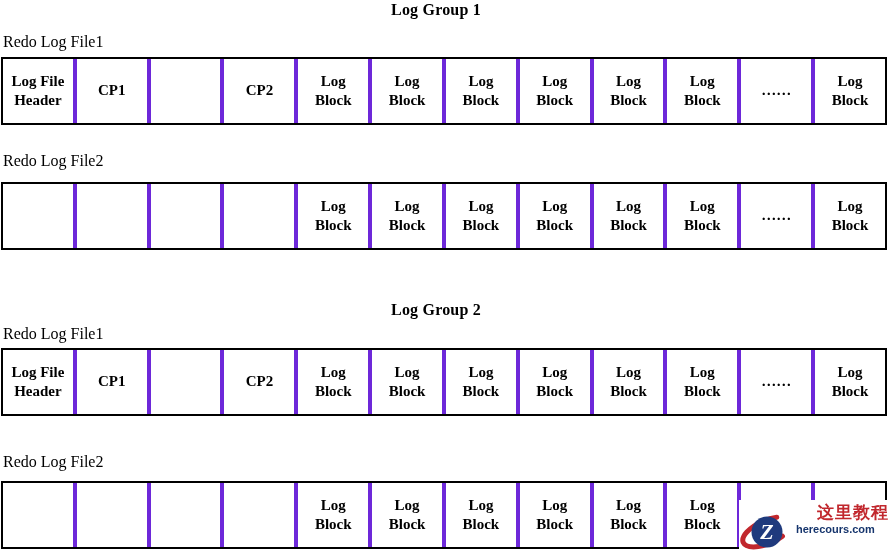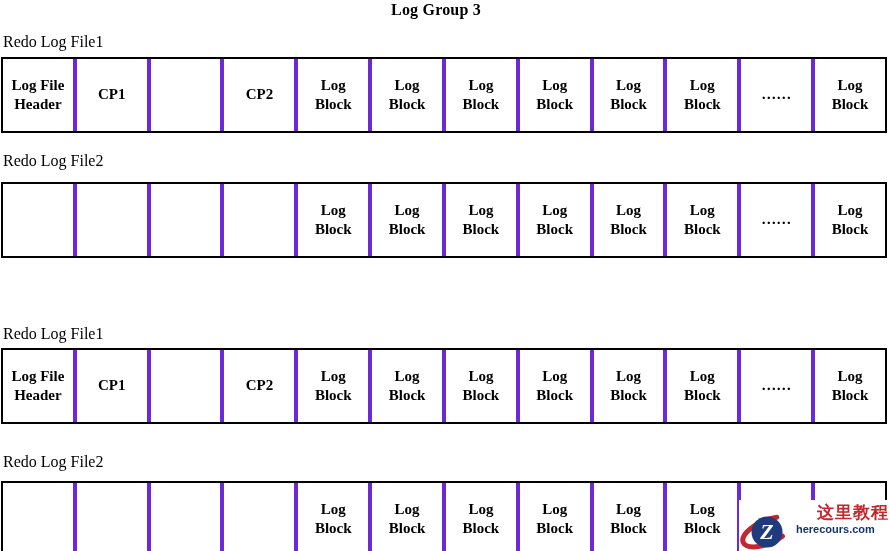--- a/index.html
+++ b/index.html
@@ -25,21 +25,21 @@
   .file-label {
     position: absolute;
     left: 3px;
     font-size: 16px;
     font-weight: 400;
   }
   .bar {
     position: absolute;
     left: 1px;
     width: 886px;
-    height: 76px;
+    height: 68px;
     border: 2px solid #000;
     background: #fff;
     display: flex;
   }
   .bar .cell {
     flex: 1 1 0;
     border-left: 4px solid #6d28d9;
     display: flex;
     align-items: center;
     justify-content: center;
@@ -94,21 +94,21 @@
     font-weight: 700;
     line-height: 15px;
     white-space: nowrap;
   }
 </style>
 </head>
 <body>
 
 <div id="stage">
 
-  <div class="group-title" id="title-1">Log Group 3</div>
+  <div class="group-title" id="title-1">Log Group 1</div>
 
   <div class="file-label" id="label-g1f1">Redo Log File1</div>
   <div class="bar" id="bar-g1f1">
       <div class="cell">Log File Header</div>
       <div class="cell">CP1</div>
       <div class="cell"></div>
       <div class="cell">CP2</div>
       <div class="cell">Log Block</div>
       <div class="cell">Log Block</div>
       <div class="cell">Log Block</div>
@@ -128,20 +128,21 @@
       <div class="cell">Log Block</div>
       <div class="cell">Log Block</div>
       <div class="cell">Log Block</div>
       <div class="cell">Log Block</div>
       <div class="cell">Log Block</div>
       <div class="cell">Log Block</div>
       <div class="cell">……</div>
       <div class="cell">Log Block</div>
     </div>
 
+  <div class="group-title" id="title-2">Log Group 2</div>
 
   <div class="file-label" id="label-g2f1">Redo Log File1</div>
   <div class="bar" id="bar-g2f1">
       <div class="cell">Log File Header</div>
       <div class="cell">CP1</div>
       <div class="cell"></div>
       <div class="cell">CP2</div>
       <div class="cell">Log Block</div>
       <div class="cell">Log Block</div>
       <div class="cell">Log Block</div>

